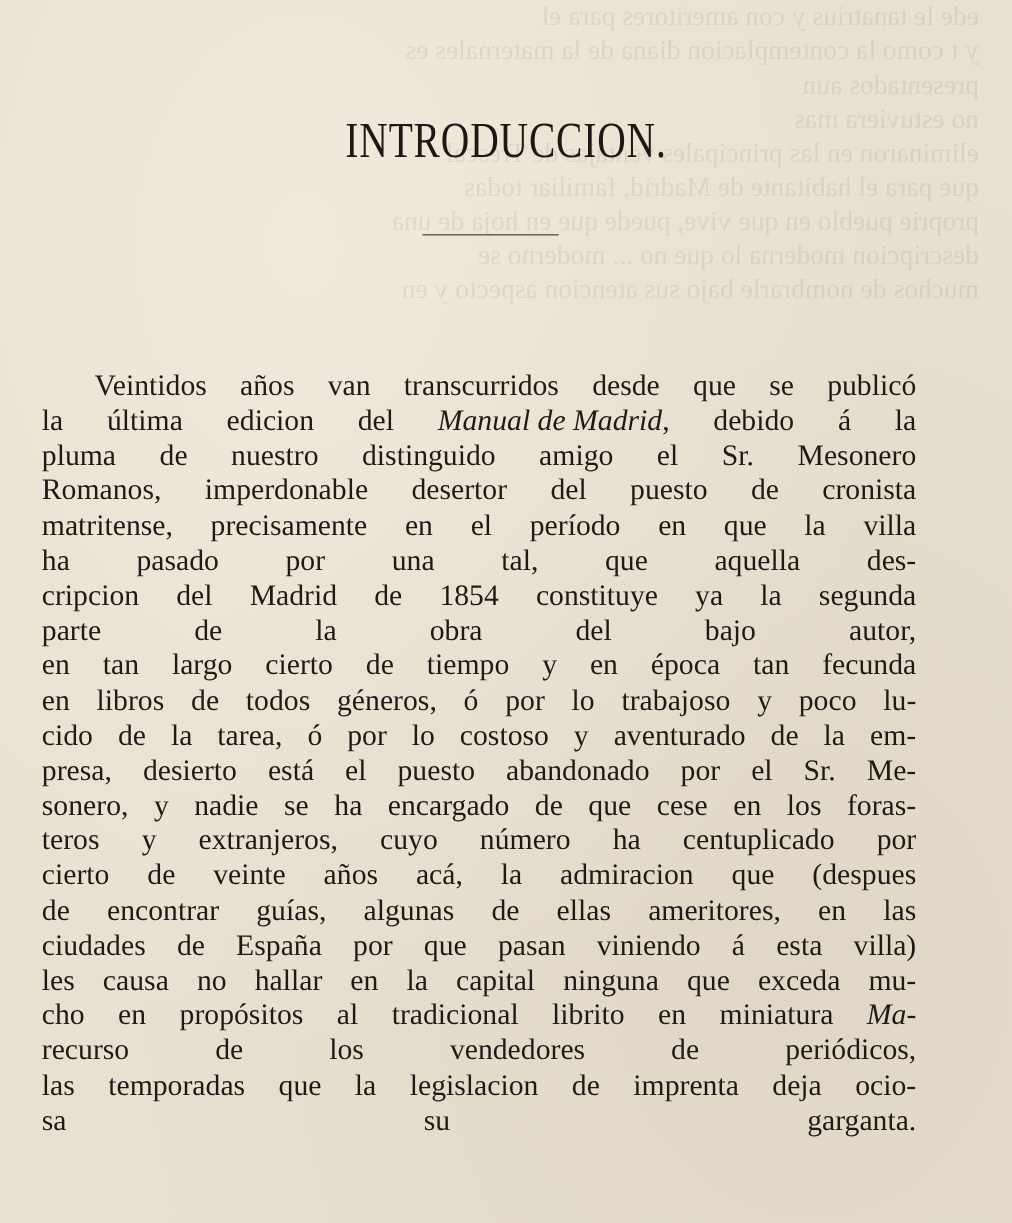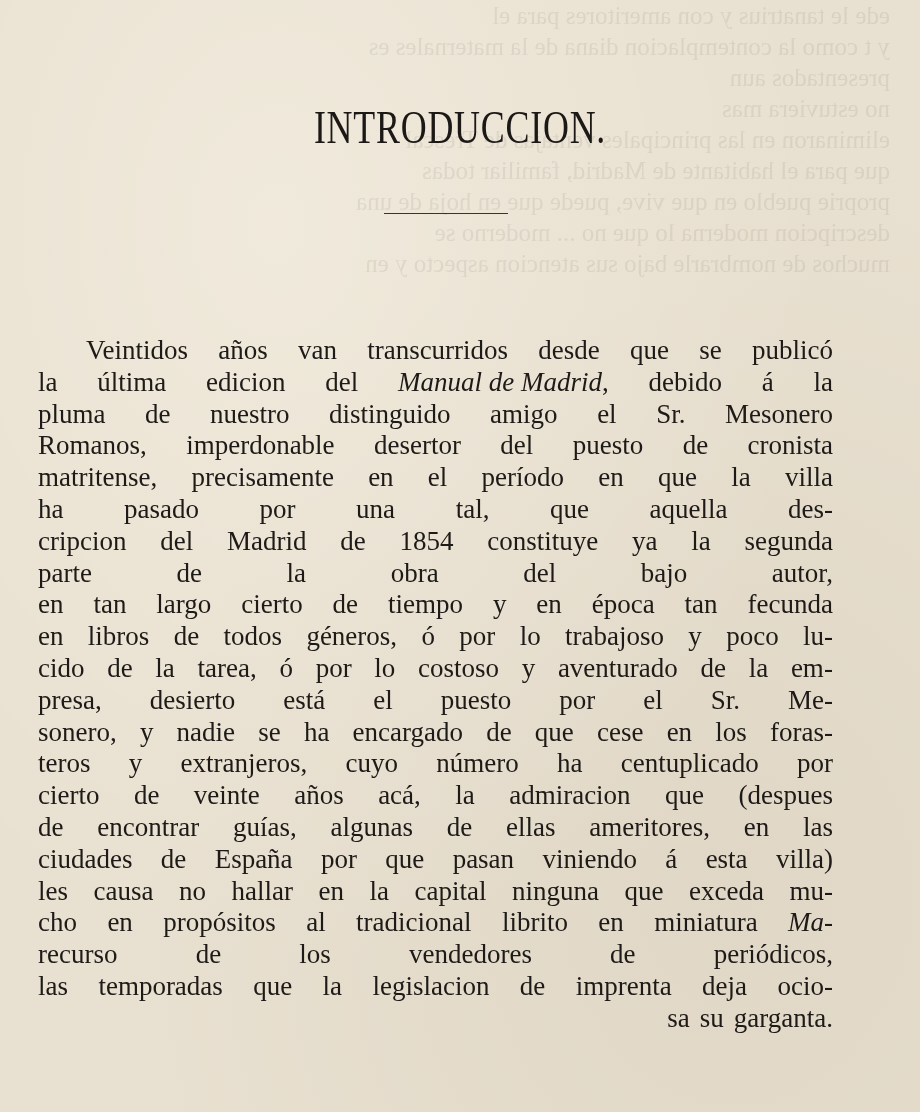--- a/index.html
+++ b/index.html
@@ -70,21 +70,21 @@
       line-height: 31.8px;
       color: #1d1a17;
     }
     .jline {
       display: flex;
       justify-content: space-between;
       height: 31.8px;
       white-space: nowrap;
     }
     .jline.first { padding-left: 48px; }
-    .jline.last { justify-content: flex-end; gap: 10px; }
+    .jline.last { justify-content: space-between; gap: 10px; }
     .it { font-style: italic; }
   </style>
 </head>
 <body>
 
 <div class="page"></div>
 
 <div class="bleed" aria-hidden="true">ede le tanatrius y con ameritores para el
 y t como la contemplacion diana de la maternales es
 presentados aun
@@ -221,20 +221,21 @@
       <span><span>de</span></span>
       <span><span>la</span></span>
       <span><span>em-</span></span>
     </div>
     <div class="jline">
       <span><span>presa,</span></span>
       <span><span>desierto</span></span>
       <span><span>está</span></span>
       <span><span>el</span></span>
       <span><span>puesto</span></span>
+      <span><span>abandonado</span></span>
       <span><span>por</span></span>
       <span><span>el</span></span>
       <span><span>Sr.</span></span>
       <span><span>Me-</span></span>
     </div>
     <div class="jline">
       <span><span>sonero,</span></span>
       <span><span>y</span></span>
       <span><span>nadie</span></span>
       <span><span>se</span></span>

